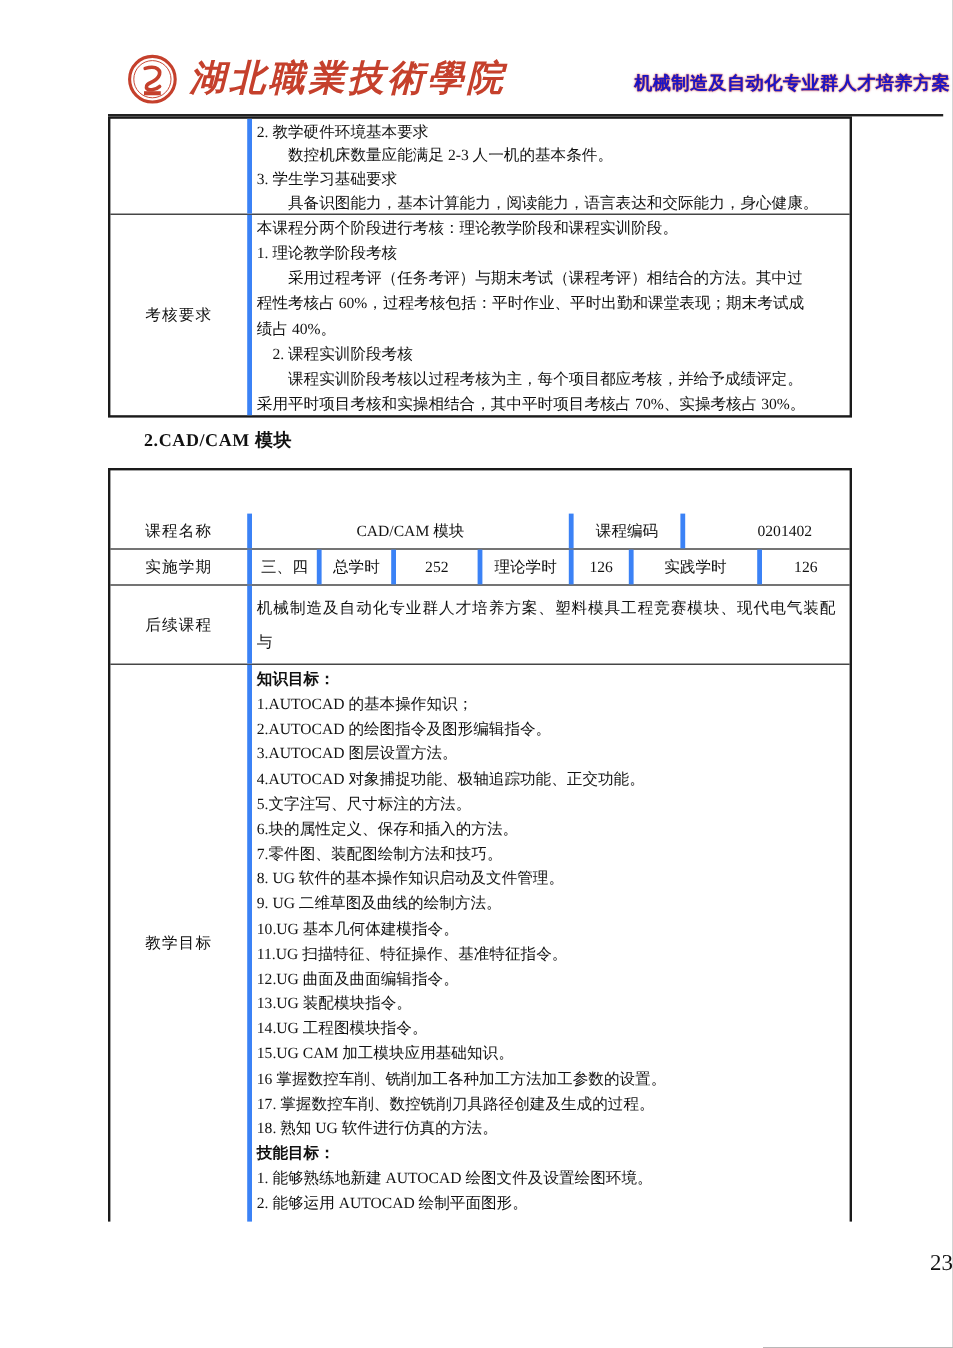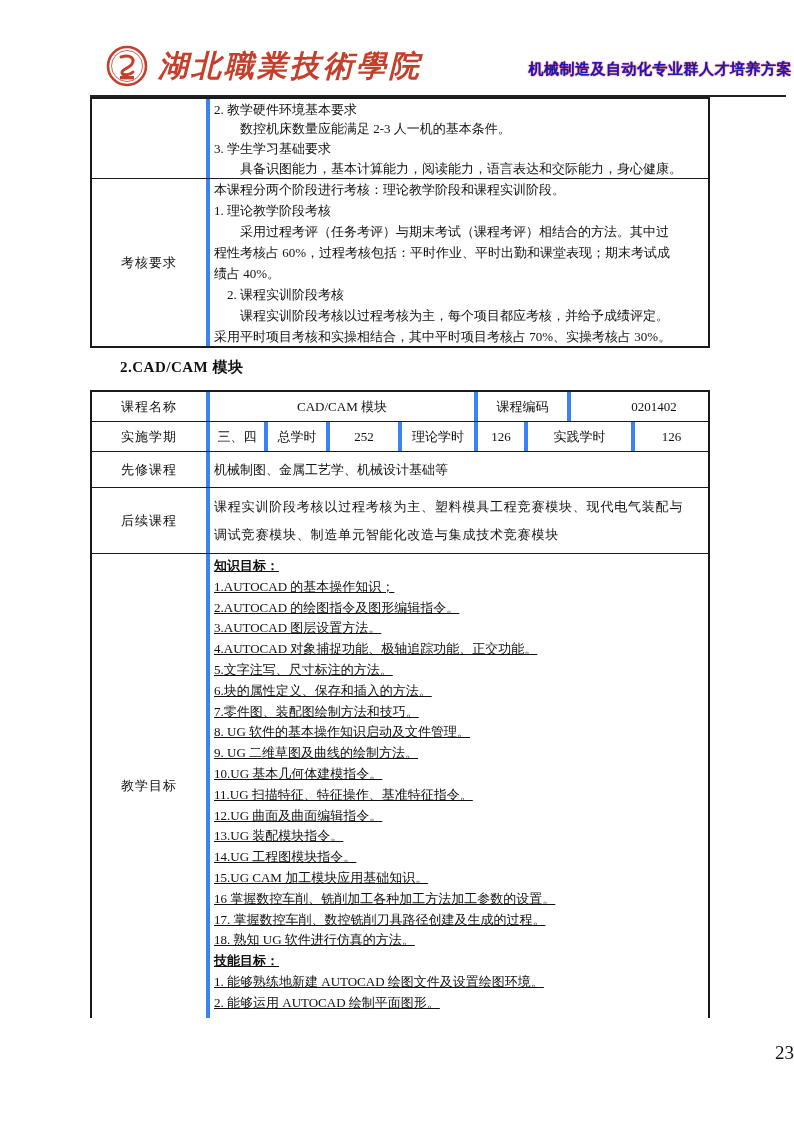--- a/index.html
+++ b/index.html
@@ -64,27 +64,27 @@
     text-align: center;
   }
   .center-cell {
     display: flex; align-items: center; justify-content: center;
     text-align: center;
   }
   .body-cell { flex: 1 1 auto; padding: 0 4px; }
   .lines { white-space: pre-wrap; }
   .lh20 .line { line-height: 19.8px; }
   .lh21 .line { line-height: 21px; }
-  .lh208 .line { line-height: 20.8px; text-decoration: underline; }
+  .lh208 .line { line-height: 20.8px; }
   .lh28 .line { line-height: 28px; letter-spacing: 0.8px; }
   .line.bold { font-weight: bold; }
   .rowA { height: 79px; }
   .rowA .body-cell { padding-top: 0.5px; }
   .rowB { height: 168px; }
-  .r1 { height: 29px; }
+  .r1 { height: 29px; margin-top: 36px; }
   .r2 { height: 30px; }
   .r3 { height: 36px; }
   .r3 .body-cell { display:flex; align-items:center; }
   .r4 { height: 66px; }
   .r4 .body-cell { padding-top: 5px; }
   .r5 .body-cell { padding-top: 2px; padding-bottom: 4px; }
   
   .w268 { flex: 0 0 268px; }
   .w93  { flex: 0 0 93px; }
   .w140 { flex: 1 1 auto; padding-left: 29px; }
@@ -152,27 +152,23 @@
       <div class="t-row r2">
         <div class="cell label-cell">实施学期</div>
         <div class="cell center-cell w58">三、四</div>
         <div class="cell center-cell w62">总学时</div>
         <div class="cell center-cell w72">252</div>
         <div class="cell center-cell w76">理论学时</div>
         <div class="cell center-cell w50">126</div>
         <div class="cell center-cell w107">实践学时</div>
         <div class="cell center-cell wlast">126</div>
       </div>
-      <div class="t-row r3">
-        <div class="cell label-cell">先修课程</div>
-        <div class="cell body-cell">机械制图、金属工艺学、机械设计基础等</div>
-      </div>
       <div class="t-row r4">
         <div class="cell label-cell">后续课程</div>
-        <div class="cell body-cell lines lh28"><div class="line">课程实训阶段考核以过程考核为主、塑料模具工程竞赛模块、现代电气装配与</div><div class="line">调试竞赛模块、制造单元智能化改造与集成技术竞赛模块</div></div>
+        <div class="cell body-cell lines lh28"><div class="line">机械制造及自动化专业群人才培养方案、塑料模具工程竞赛模块、现代电气装配与</div><div class="line">调试竞赛模块、制造单元智能化改造与集成技术竞赛模块</div></div>
       </div>
       <div class="t-row r5">
         <div class="cell label-cell">教学目标</div>
         <div class="cell body-cell lines lh208"><div class="line bold">知识目标：</div><div class="line">1.AUTOCAD 的基本操作知识；</div><div class="line">2.AUTOCAD 的绘图指令及图形编辑指令。</div><div class="line">3.AUTOCAD 图层设置方法。</div><div class="line">4.AUTOCAD 对象捕捉功能、极轴追踪功能、正交功能。</div><div class="line">5.文字注写、尺寸标注的方法。</div><div class="line">6.块的属性定义、保存和插入的方法。</div><div class="line">7.零件图、装配图绘制方法和技巧。</div><div class="line">8. UG 软件的基本操作知识启动及文件管理。</div><div class="line">9. UG 二维草图及曲线的绘制方法。</div><div class="line">10.UG 基本几何体建模指令。</div><div class="line">11.UG 扫描特征、特征操作、基准特征指令。</div><div class="line">12.UG 曲面及曲面编辑指令。</div><div class="line">13.UG 装配模块指令。</div><div class="line">14.UG 工程图模块指令。</div><div class="line">15.UG CAM 加工模块应用基础知识。</div><div class="line">16 掌握数控车削、铣削加工各种加工方法加工参数的设置。</div><div class="line">17. 掌握数控车削、数控铣削刀具路径创建及生成的过程。</div><div class="line">18. 熟知 UG 软件进行仿真的方法。</div><div class="line bold">技能目标：</div><div class="line">1. 能够熟练地新建 AUTOCAD 绘图文件及设置绘图环境。</div><div class="line">2. 能够运用 AUTOCAD 绘制平面图形。</div></div>
       </div>
     </div>
 
   </div>
 
   <div class="page-number">23</div>

